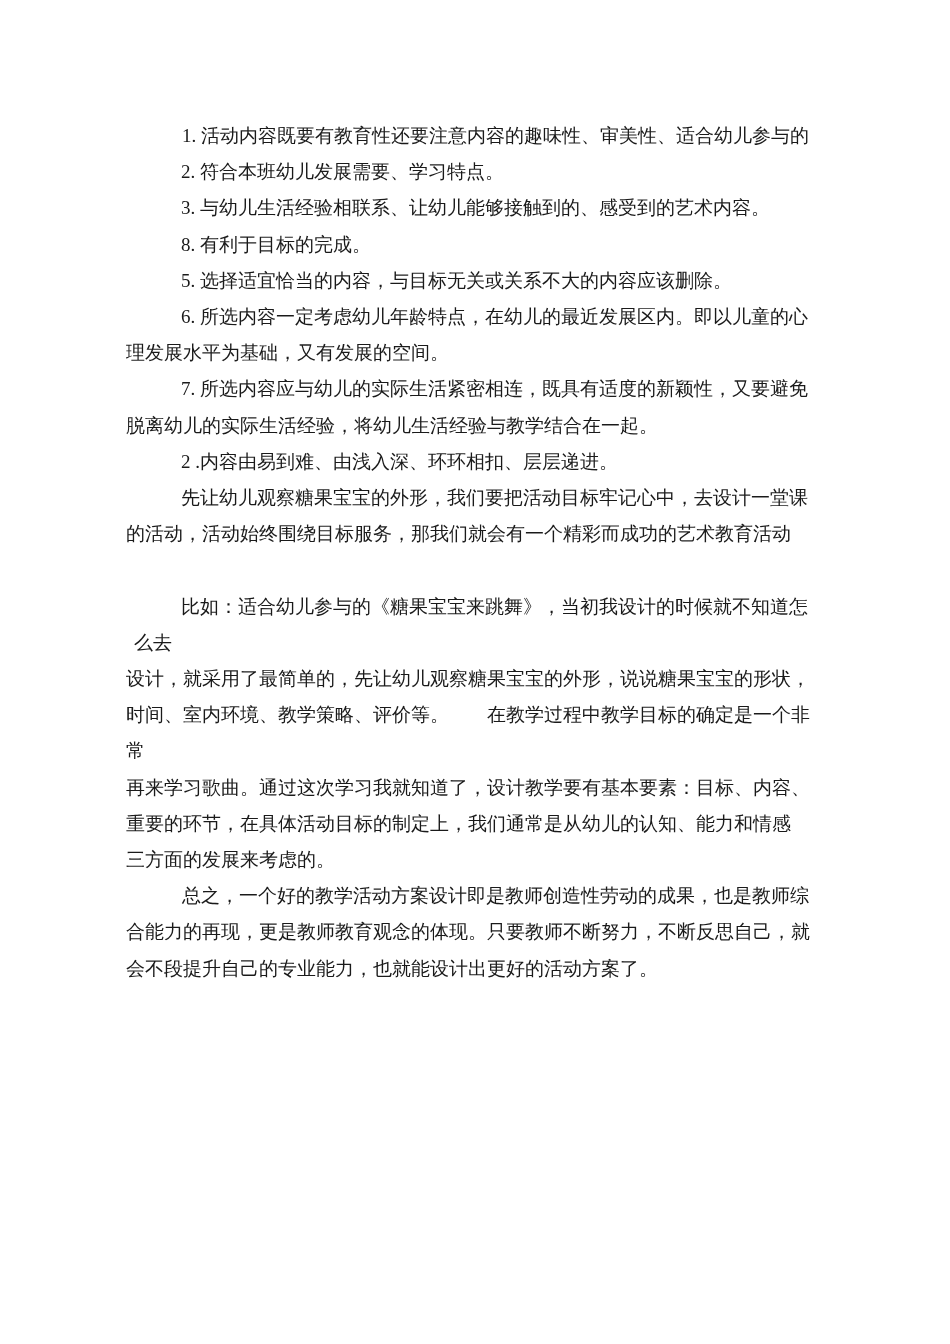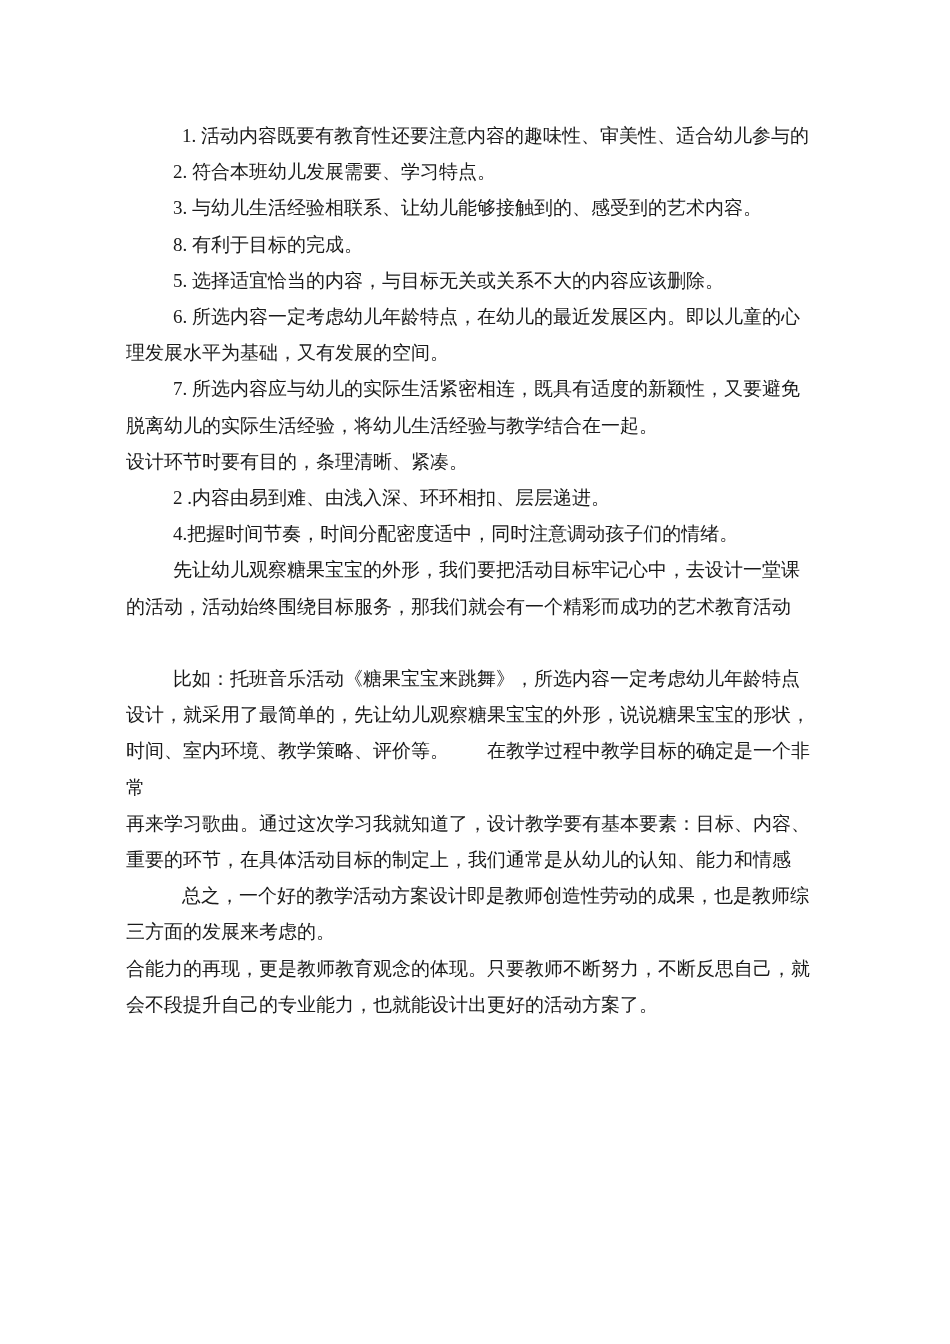--- a/index.html
+++ b/index.html
@@ -25,47 +25,45 @@
     font-size: 19px;
     text-align: left;
   }
   .line {
     min-height: 36.2px;
     line-height: 36.2px;
     white-space: pre-wrap;
     overflow: visible;
   }
   
-  .ind-n { text-indent: 47px; }
+  .ind-n { text-indent: 47px; margin-left: 8px; }
   
   .ind-d { text-indent: 56px; }
 </style>
 </head>
 <body>
 
 <div class="page">
   <div class="doc">
     <div class="line ind-d">1. 活动内容既要有教育性还要注意内容的趣味性、审美性、适合幼儿参与的</div>
     <div class="line ind-n">2. 符合本班幼儿发展需要、学习特点。</div>
     <div class="line ind-n">3. 与幼儿生活经验相联系、让幼儿能够接触到的、感受到的艺术内容。</div>
     <div class="line ind-n">8. 有利于目标的完成。</div>
     <div class="line ind-n">5. 选择适宜恰当的内容，与目标无关或关系不大的内容应该删除。</div>
     <div class="line ind-n">6. 所选内容一定考虑幼儿年龄特点，在幼儿的最近发展区内。即以儿童的心</div>
     <div class="line">理发展水平为基础，又有发展的空间。</div>
     <div class="line ind-n">7. 所选内容应与幼儿的实际生活紧密相连，既具有适度的新颖性，又要避免</div>
     <div class="line">脱离幼儿的实际生活经验，将幼儿生活经验与教学结合在一起。</div>
-    <div class="line">设计环节时要有目的，条理清晰、紧凑。</div>
     <div class="line ind-n">2 .内容由易到难、由浅入深、环环相扣、层层递进。</div>
-    <div class="line ind-n">4.把握时间节奏，时间分配密度适中，同时注意调动孩子们的情绪。</div>
     <div class="line ind-n">先让幼儿观察糖果宝宝的外形，我们要把活动目标牢记心中，去设计一堂课</div>
     <div class="line">的活动，活动始终围绕目标服务，那我们就会有一个精彩而成功的艺术教育活动</div>
     <div class="line"></div>
-    <div class="line ind-n">比如：托班音乐活动《糖果宝宝来跳舞》，所选内容一定考虑幼儿年龄特点</div>
+    <div class="line ind-n">比如：适合幼儿参与的《糖果宝宝来跳舞》，当初我设计的时候就不知道怎么去</div>
     <div class="line">设计，就采用了最简单的，先让幼儿观察糖果宝宝的外形，说说糖果宝宝的形状，</div>
     <div class="line">时间、室内环境、教学策略、评价等。　　在教学过程中教学目标的确定是一个非常</div>
     <div class="line">再来学习歌曲。通过这次学习我就知道了，设计教学要有基本要素：目标、内容、</div>
     <div class="line">重要的环节，在具体活动目标的制定上，我们通常是从幼儿的认知、能力和情感</div>
+    <div class="line">三方面的发展来考虑的。</div>
     <div class="line ind-d">总之，一个好的教学活动方案设计即是教师创造性劳动的成果，也是教师综</div>
-    <div class="line">三方面的发展来考虑的。</div>
     <div class="line">合能力的再现，更是教师教育观念的体现。只要教师不断努力，不断反思自己，就</div>
     <div class="line">会不段提升自己的专业能力，也就能设计出更好的活动方案了。</div>
   </div>
 </div>
 
 </body></html>

